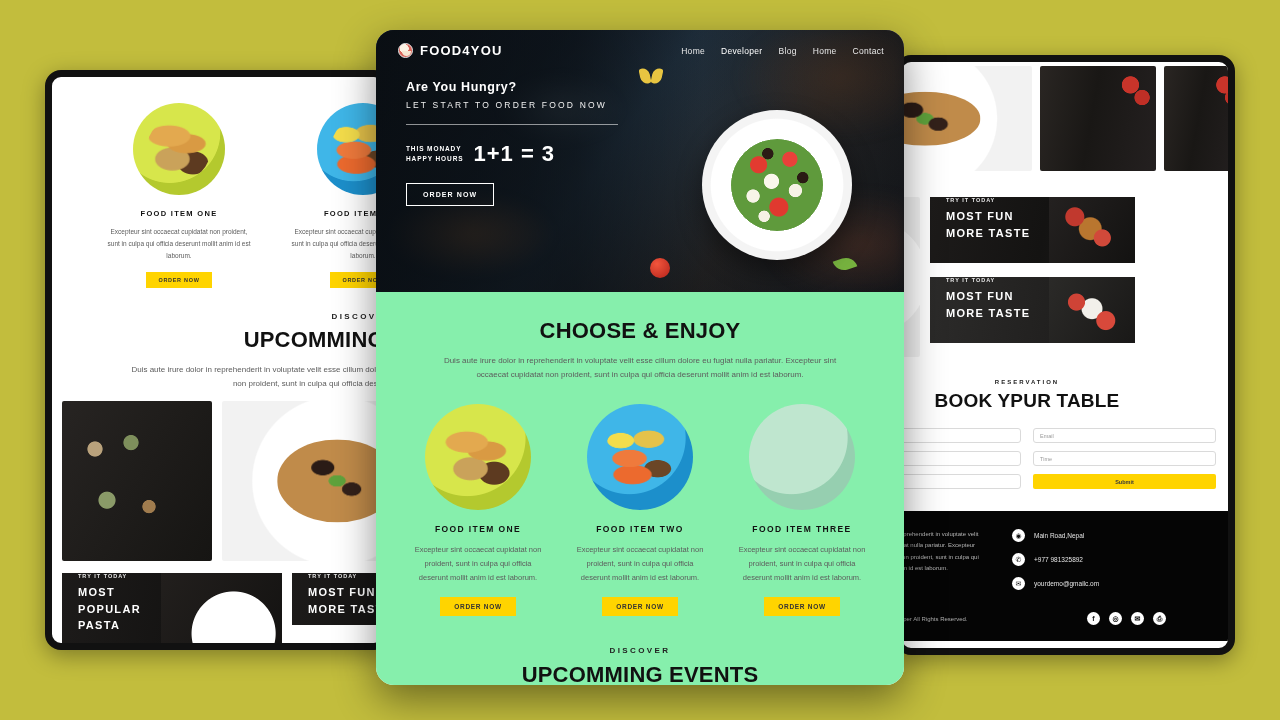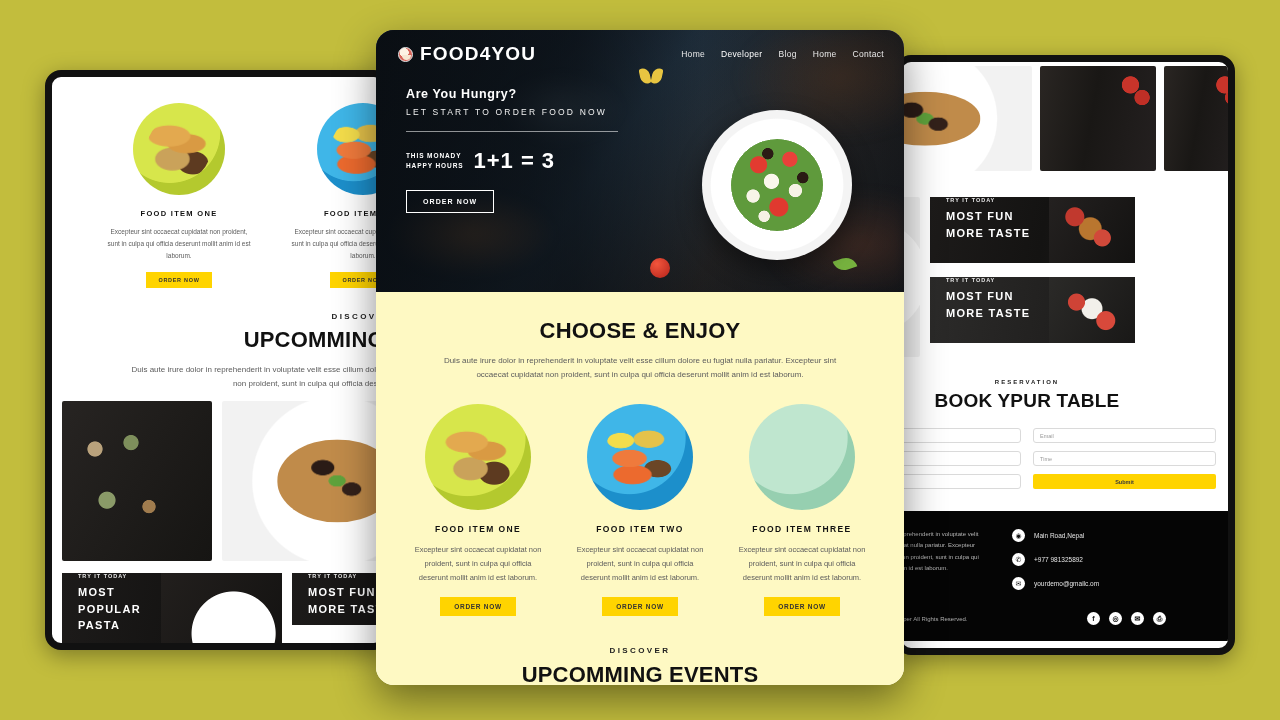--- a/index.html
+++ b/index.html
@@ -96,21 +96,21 @@
   .brand-mark {
     width:15px; height:15px; border-radius:50%;
     background: radial-gradient(circle at 40% 35%, #fdf3e4 0 38%, #d8655a 40% 100%);
     border: 1.5px solid #eee; position:relative; flex:none;
   }
   .brand-mark::after{
     content:""; position:absolute; left:3px; top:7px; width:9px; height:5px;
     background:#f6e7d2; border-radius:0 0 5px 5px;
   }
   .brand-name {
-    font-size: 19px; font-weight: 800; letter-spacing: 1.2px; color:#fff;
+    font-size: 13px; font-weight: 800; letter-spacing: 1.2px; color:#fff;
   }
   .nav-links { display:flex; gap:16px; }
   .nav-links span {
     font-size: 8.5px; color:#e9e9e9; letter-spacing:.3px; cursor:pointer;
   }
   .nav-links span.active { color:#fff; }
 
   .hero-body { padding: 22px 0 0 30px; width: 300px; }
   .eyebrow {
     font-size: 12.5px; font-weight: 700; letter-spacing: .6px; margin-bottom: 6px;
@@ -148,21 +148,21 @@
       radial-gradient(circle 7px at 24% 62%, #f8f4e8 0 90%, transparent),
       radial-gradient(circle 8px at 44% 46%, #fbf7ec 0 90%, transparent),
       radial-gradient(circle 7px at 70% 56%, #f7f2e6 0 90%, transparent),
       radial-gradient(circle 6px at 36% 84%, #f6f1e4 0 90%, transparent),
       radial-gradient(circle 6px at 78% 42%, #2a1a14 0 90%, transparent),
       radial-gradient(circle 6px at 40% 16%, #2b1b15 0 90%, transparent),
       radial-gradient(circle 46px at 50% 50%, #5f9a3c 0 100%, transparent);
   }
 
   
-  .section { background:#fef9c3; }
+  .section { background:#86efac; }
   .sec-title {
     text-align:center; font-size:22px; font-weight:800; letter-spacing:.2px; color:#111;
   }
   .sec-kicker {
     text-align:center; font-size:8px; font-weight:800; letter-spacing:2.4px; color:#222;
   }
   .sec-text {
     text-align:center; font-size:8px; line-height:1.75; color:#5c5c5c;
     max-width: 400px; margin: 10px auto 0;
   }

